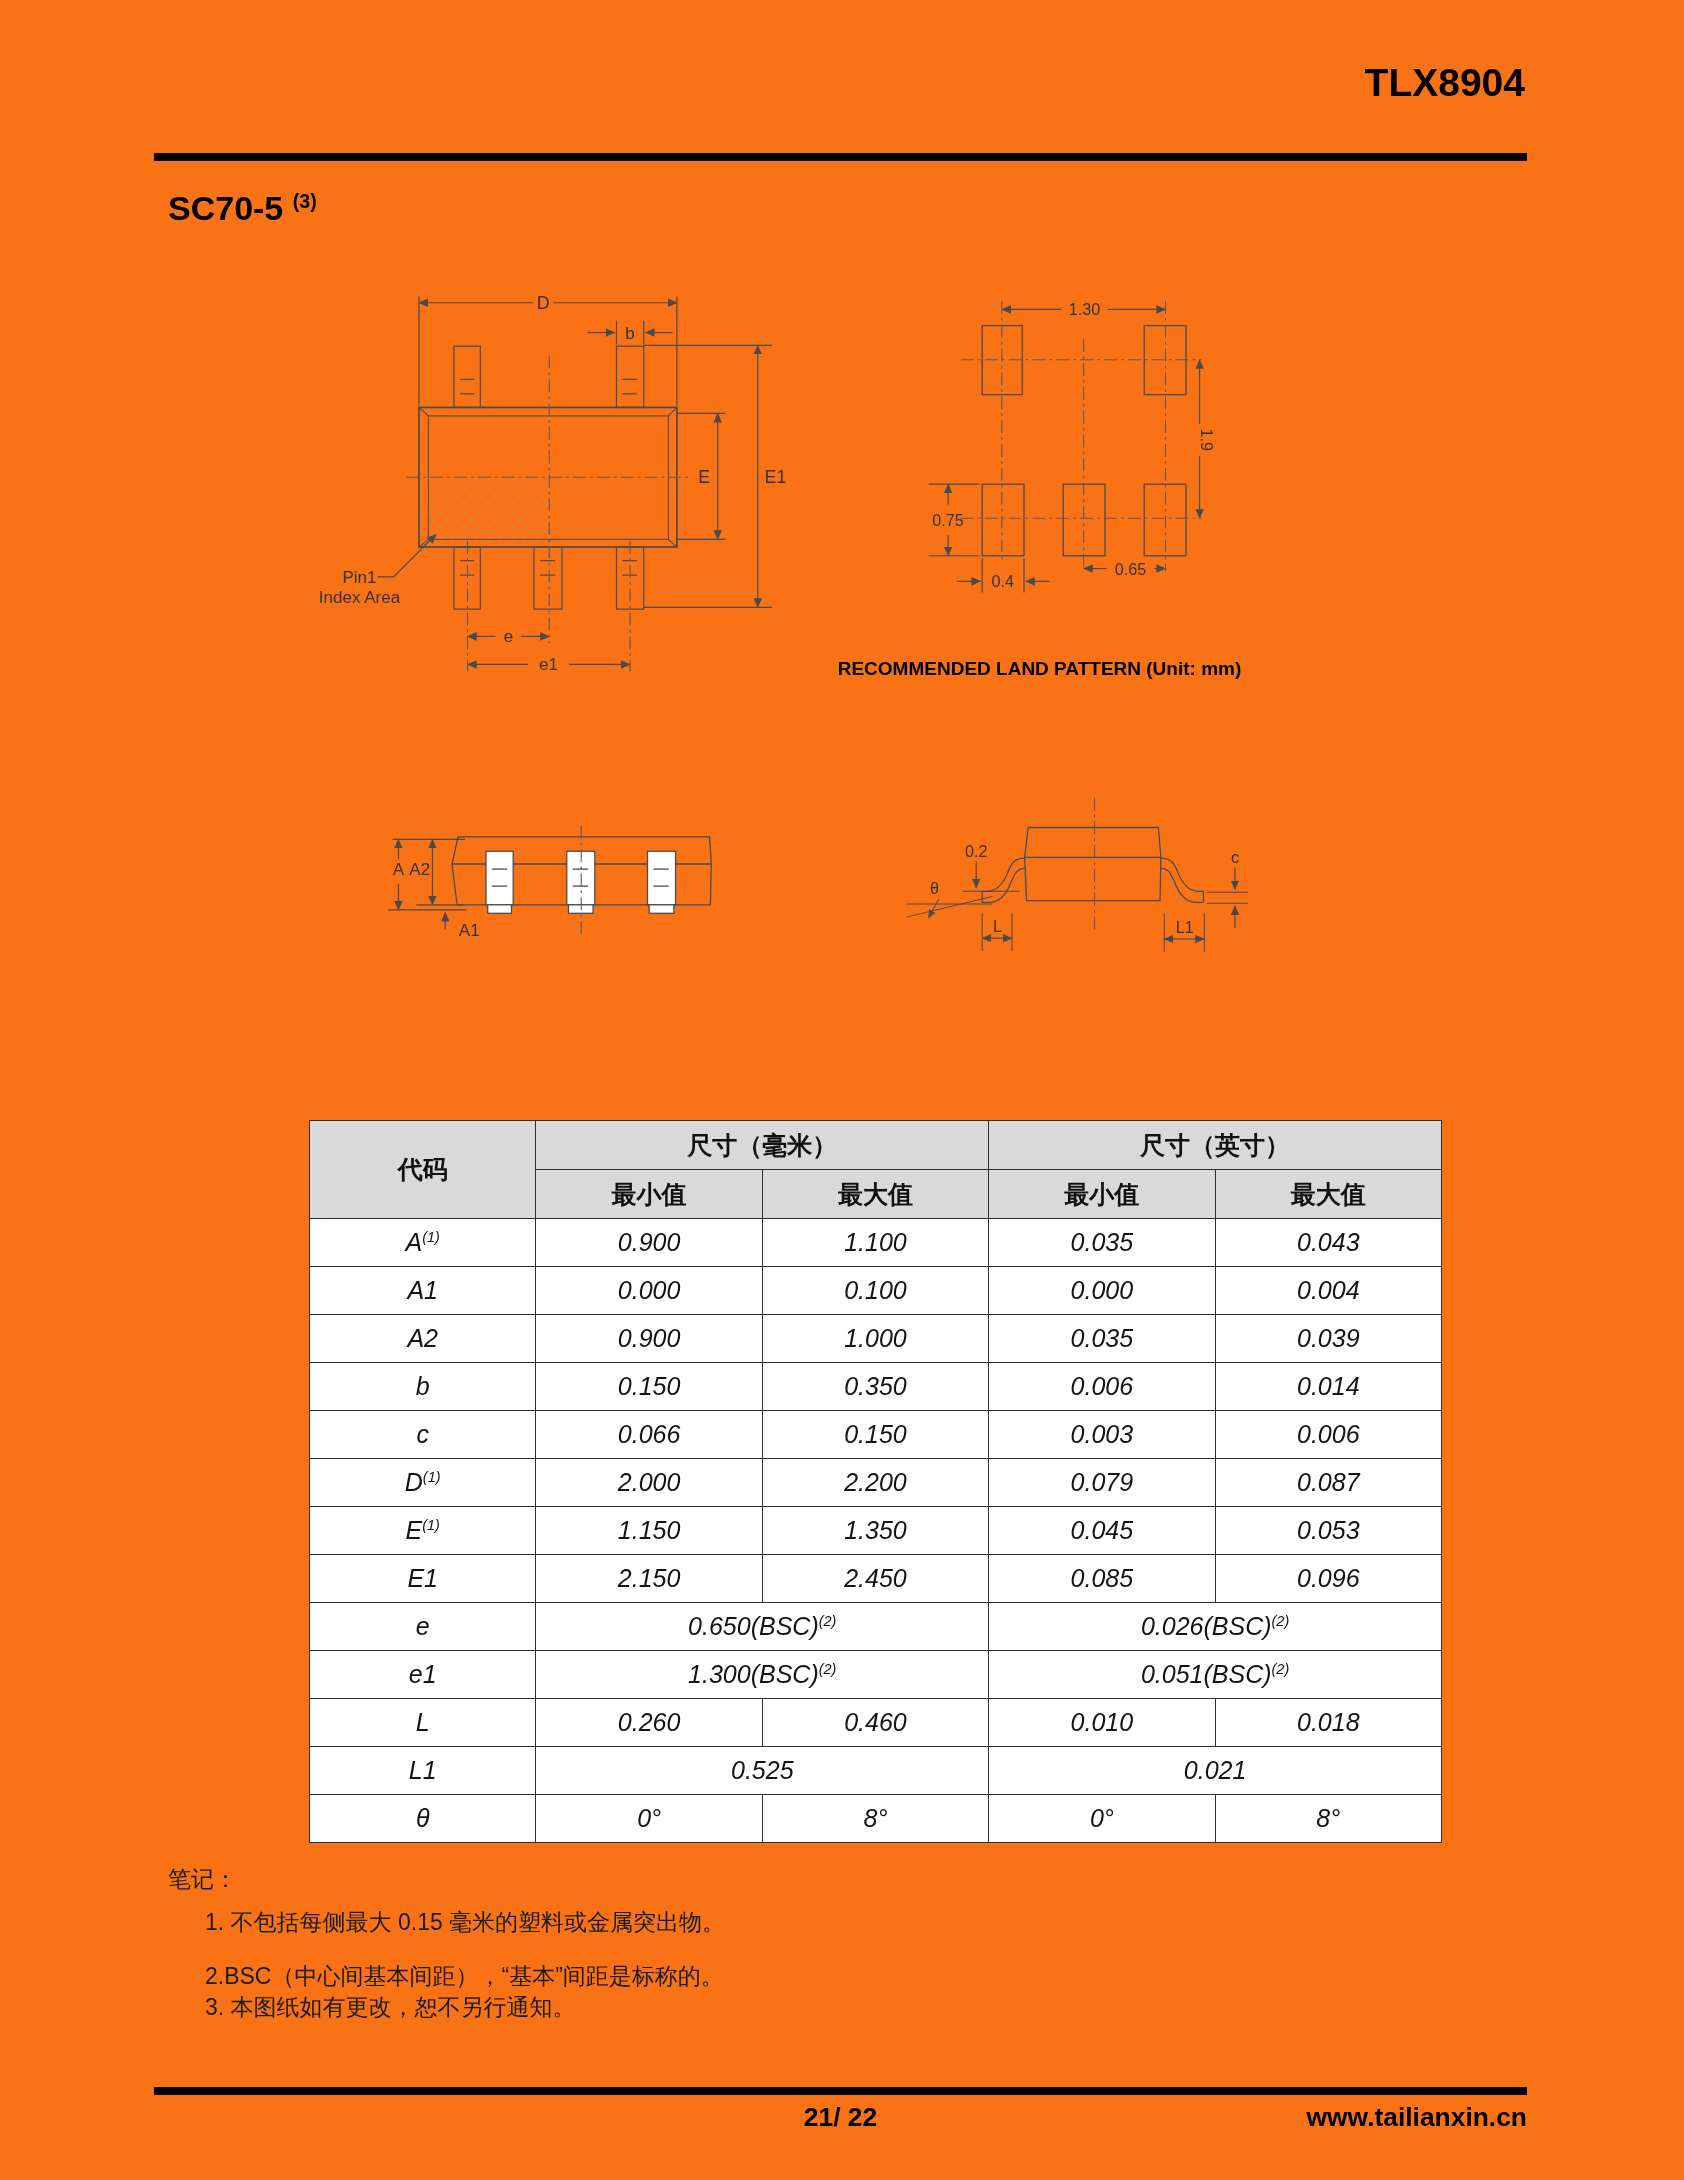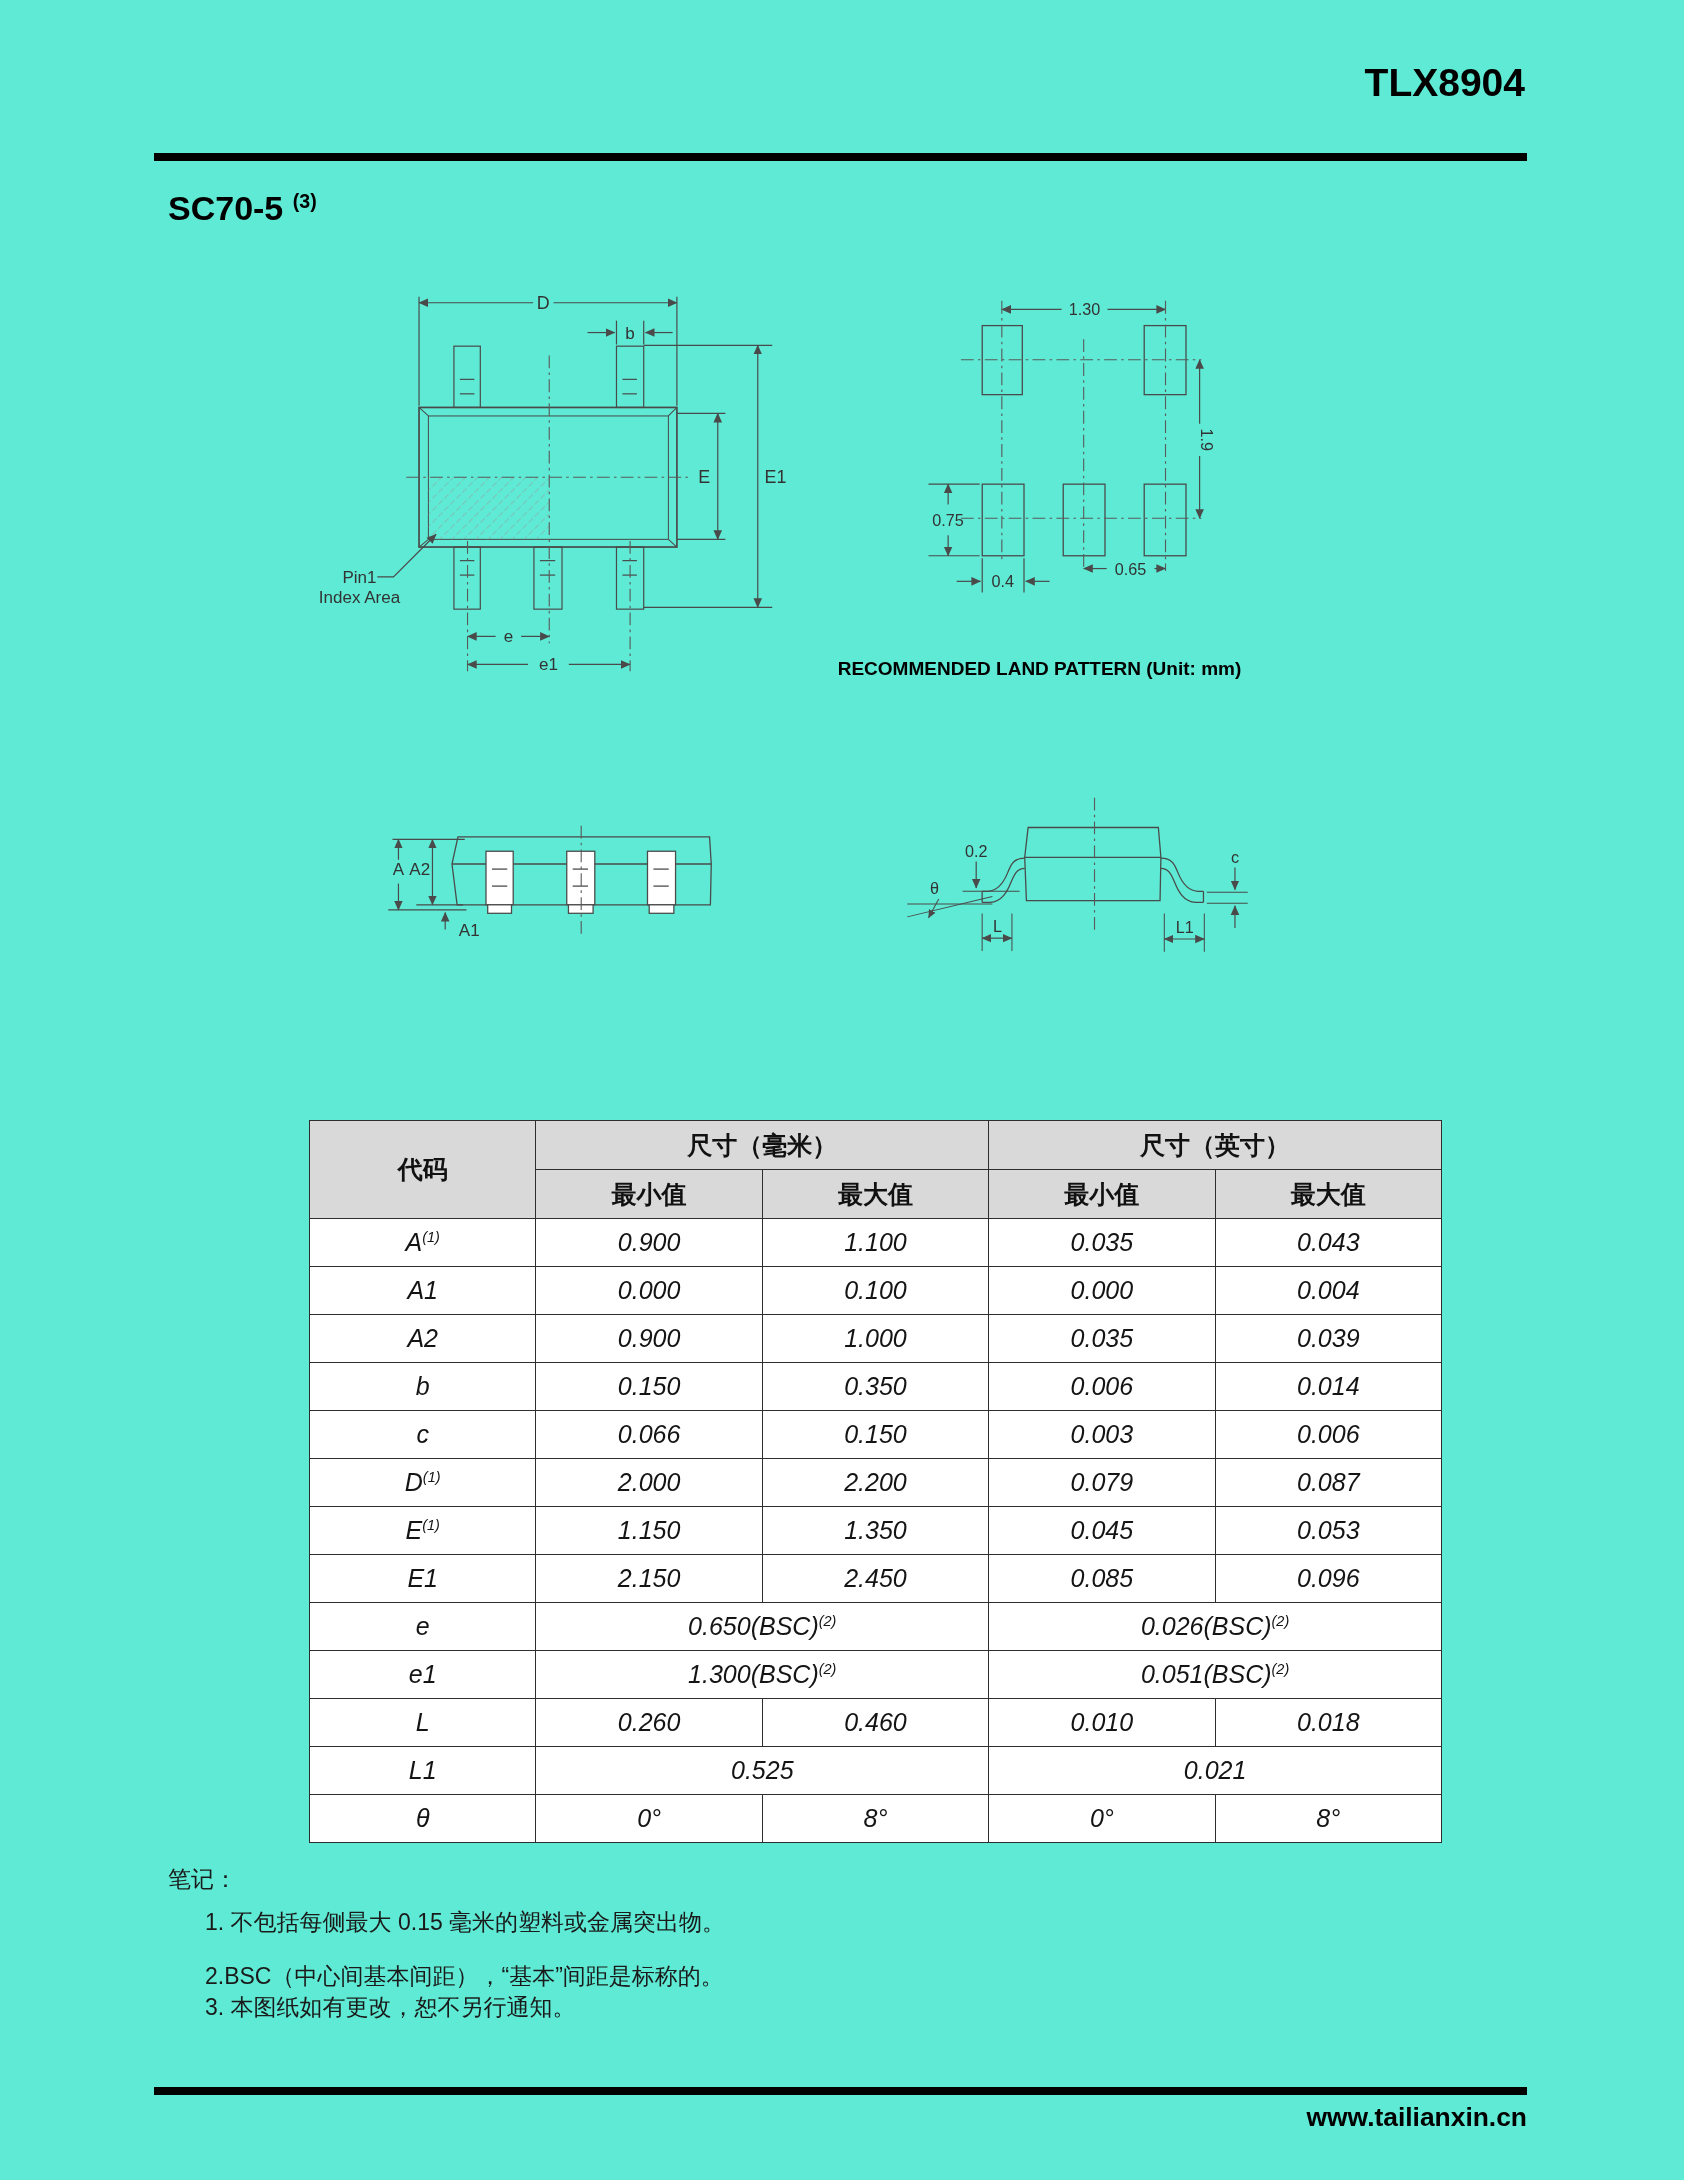--- a/index.html
+++ b/index.html
@@ -1,17 +1,17 @@
 <!DOCTYPE html>
 <html style="font-size:13.6px"><head>
 <meta charset="utf-8">
 <style>
   html,body{margin:0;padding:0;background:#fff;}
   body{font-family:"Liberation Sans","DejaVu Sans",sans-serif;color:#111;}
-  #page{position:relative;width:1685px;height:2181px;background:#5eead4;overflow:hidden;}
+  #page{position:relative;width:1685px;height:2181px;background:#f97316;overflow:hidden;}
 
   .part-number{position:absolute;top:61px;right:160px;font-size:39px;font-weight:bold;letter-spacing:0px;color:#000;}
   .rule{position:absolute;left:154px;width:1373px;height:7.7px;background:#000;}
   .rule-top{top:153px;}
   .rule-bottom{top:2087px;}
   .section-title{position:absolute;left:168px;top:189px;font-size:34px;font-weight:bold;color:#000;}
   .section-title sup{font-size:19.6px;font-weight:bold;}
 
   .drawing{position:absolute;}
   .caption{position:absolute;left:784px;top:658px;width:511px;text-align:center;font-size:19px;font-weight:bold;color:#000;}
@@ -390,16 +390,17 @@
   </table>
 
   <div class="notes">
     <div style="position:absolute;left:0;top:0;white-space:nowrap;">笔记：</div>
     <div class="note-item" style="top:43px;">1. 不包括每侧最大 0.15 毫米的塑料或金属突出物。</div>
     <div class="note-item" style="top:97px;">2.BSC（中心间基本间距），“基本”间距是标称的。</div>
     <div class="note-item" style="top:128px;">3. 本图纸如有更改，恕不另行通知。</div>
   </div>
 
   <div class="rule rule-bottom"></div>
+  <div class="footer-page">21/ 22</div>
   <div class="footer-site">www.tailianxin.cn</div>
 
 </div>
 
 
 </body></html>

